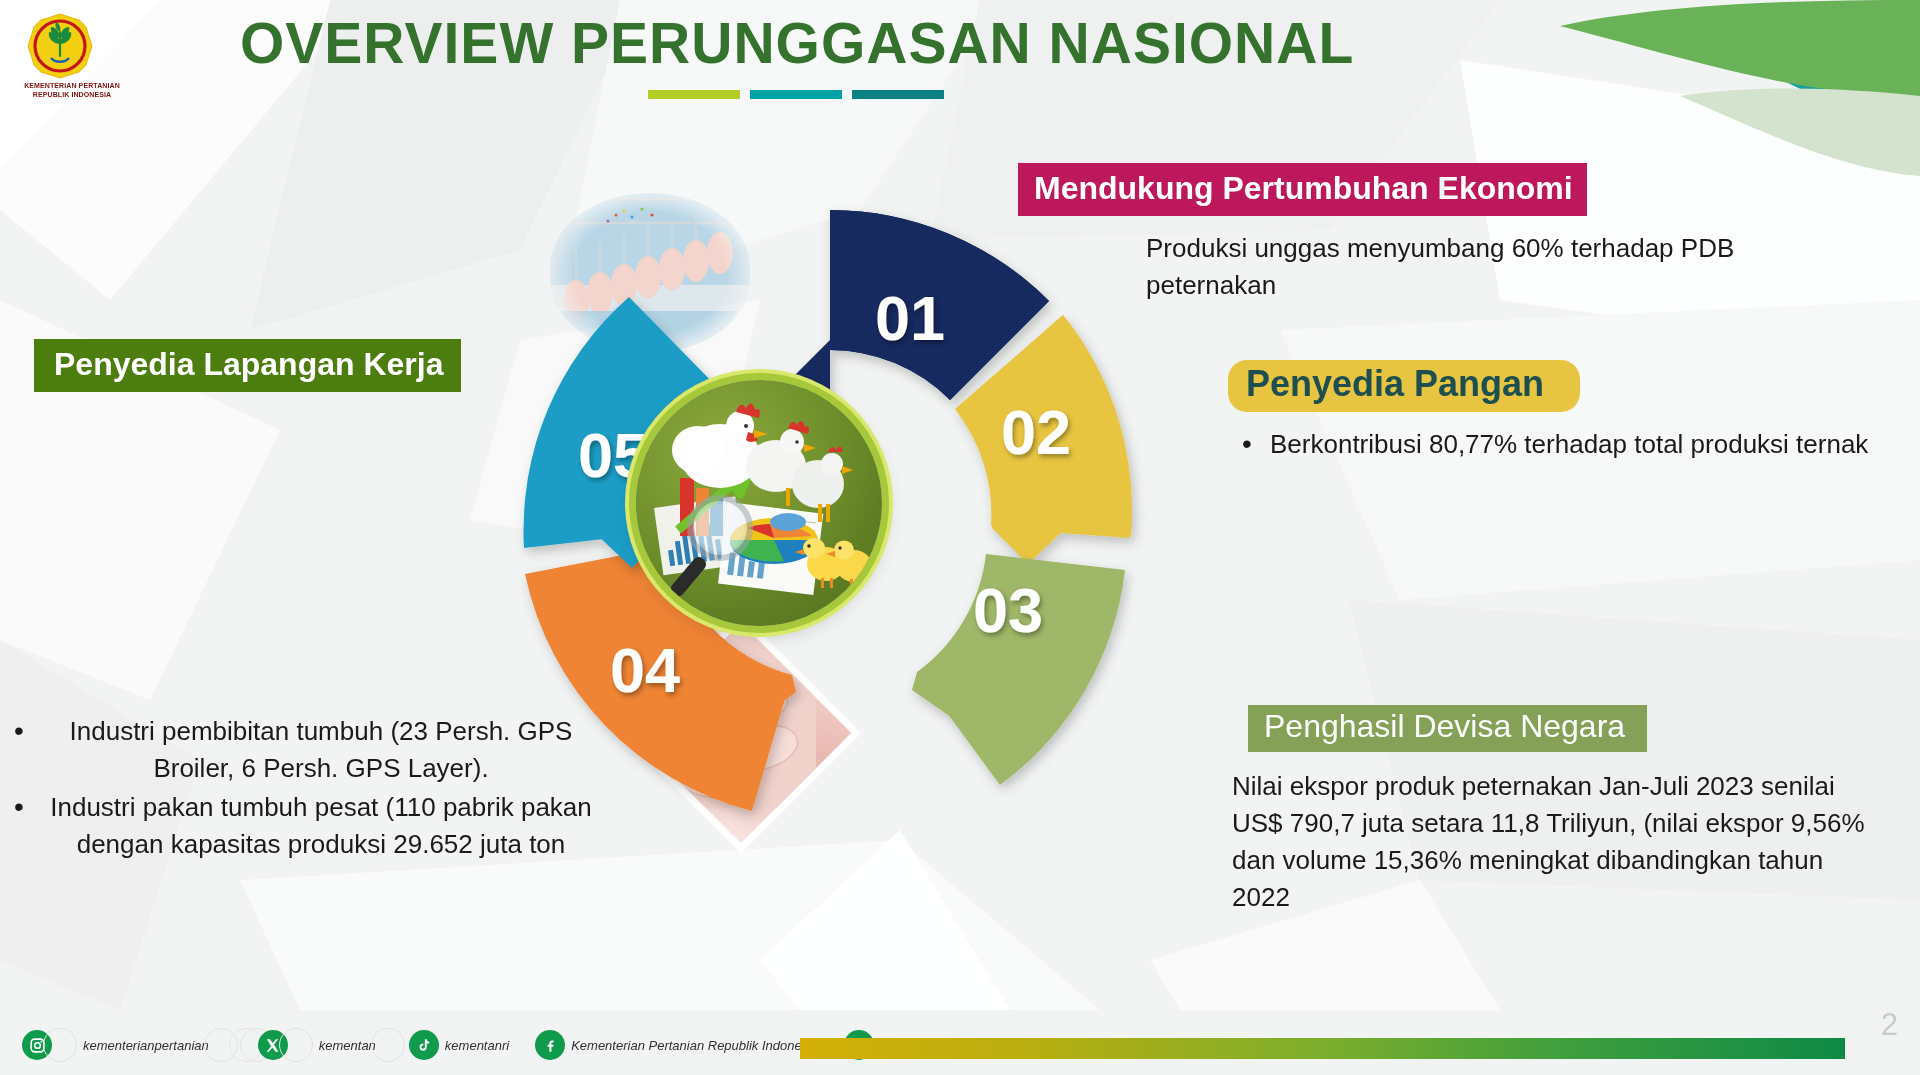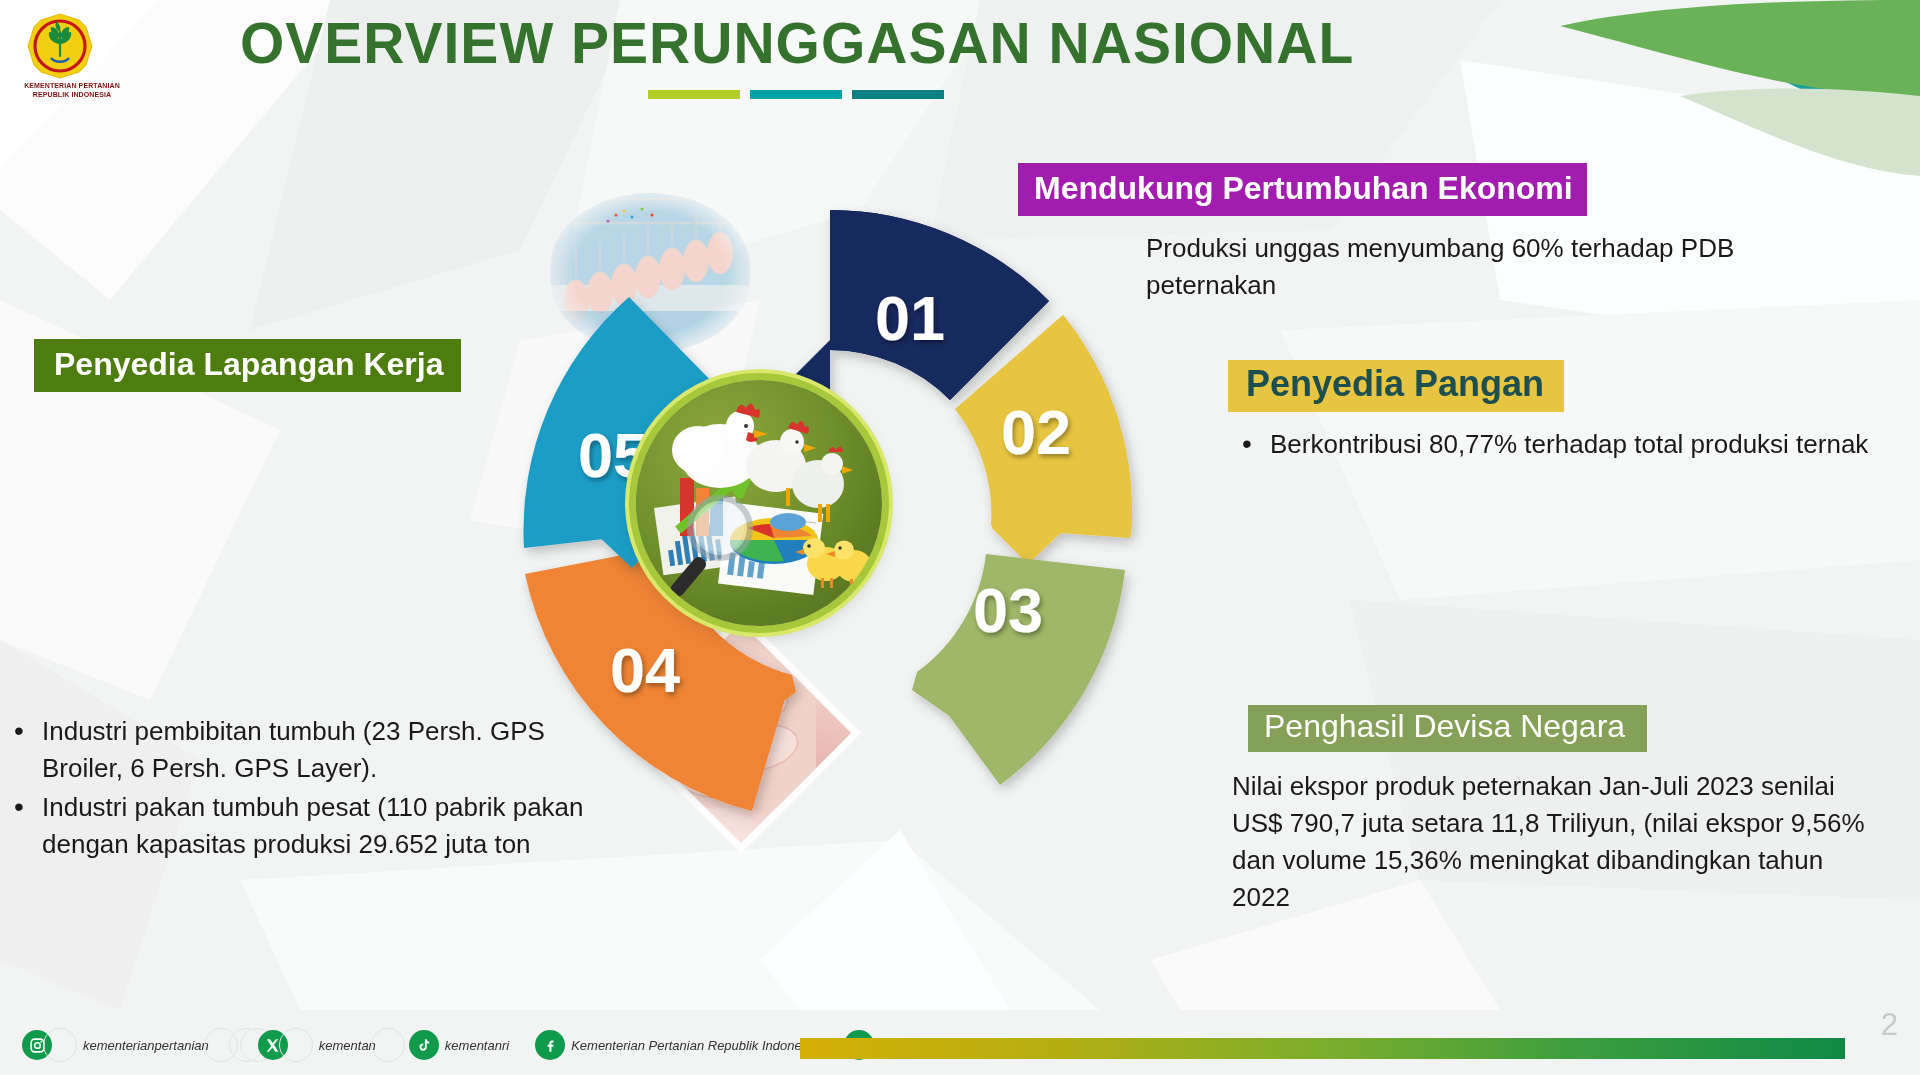--- a/index.html
+++ b/index.html
@@ -106,39 +106,39 @@
   }
   .card-head.light{ font-weight:normal; }
   .card-body{ font-size:26px; color:#1a1a1a; line-height:1.42; margin-top:12px; }
   .card-body ul{ list-style:none; }
   .card-body li{ position:relative; padding-left:42px; margin-bottom:2px; text-align:justify; }
   .card-body li:before{
     content:"\2022"; position:absolute; left:14px; top:-2px; font-size:28px; color:#1a1a1a;
   }
 
   #card01{ left:1018px; top:163px; width:770px; }
-  #card01 .card-head{ background:#a21caf; font-size:32px; padding:8px 14px 10px 16px; }
+  #card01 .card-head{ background:#be185d; font-size:32px; padding:8px 14px 10px 16px; }
   #card01 .card-body{ margin-left:128px; margin-top:14px; width:650px; }
 
   #card02{ left:1228px; top:360px; width:690px; }
-  #card02 .card-head{ background:#e8c540; color:#1d4f51; font-size:36px; padding:4px 20px 8px 18px; }
+  #card02 .card-head{ background:#e8c540; color:#1d4f51; font-size:36px; padding:4px 36px 8px 18px;border-radius:19px; }
   #card02 .card-body{ margin-top:14px; }
 
   #card03{ left:1248px; top:705px; width:660px; }
   #card03 .card-head{ background:#85a158; color:#ffffff; font-size:32px; padding:4px 22px 8px 16px; font-weight:normal; }
   #card03 .card-body{ margin-top:16px; margin-left:-16px; width:640px; }
 
   #card05{ left:34px; top:339px; width:540px; }
   #card05 .card-head{ background:#4d7c0f; font-size:32px; padding:8px 18px 10px 20px; }
   #card05 .card-body{ margin-top:16px; margin-left:10px; }
 
   #card04{ left:32px; top:695px; width:560px; }
   #card04 .card-head{ background:#ef8434; font-size:30px; padding:8px 26px 10px 26px; }
   #card04 .card-body{ margin-top:18px; margin-left:-32px; width:600px; }
-  #card04 .card-body li{ text-align:left; }
+  #card04 .card-body li{ text-align:center; }
 </style>
 </head>
 <body>
 
 <div class="bg-layer">
   <svg viewBox="0 0 1920 1075" preserveAspectRatio="none" aria-hidden="true">
     <rect x="0" y="0" width="1920" height="1075" fill="#f2f3f3"></rect>
     <polygon points="0,0 360,0 110,300 0,210" fill="#ffffff" opacity=".75"></polygon>
     <polygon points="330,0 640,0 520,250 250,330" fill="#eceeee" opacity=".9"></polygon>
     <polygon points="620,0 1000,0 860,210 560,300" fill="#f7f8f8"></polygon>

